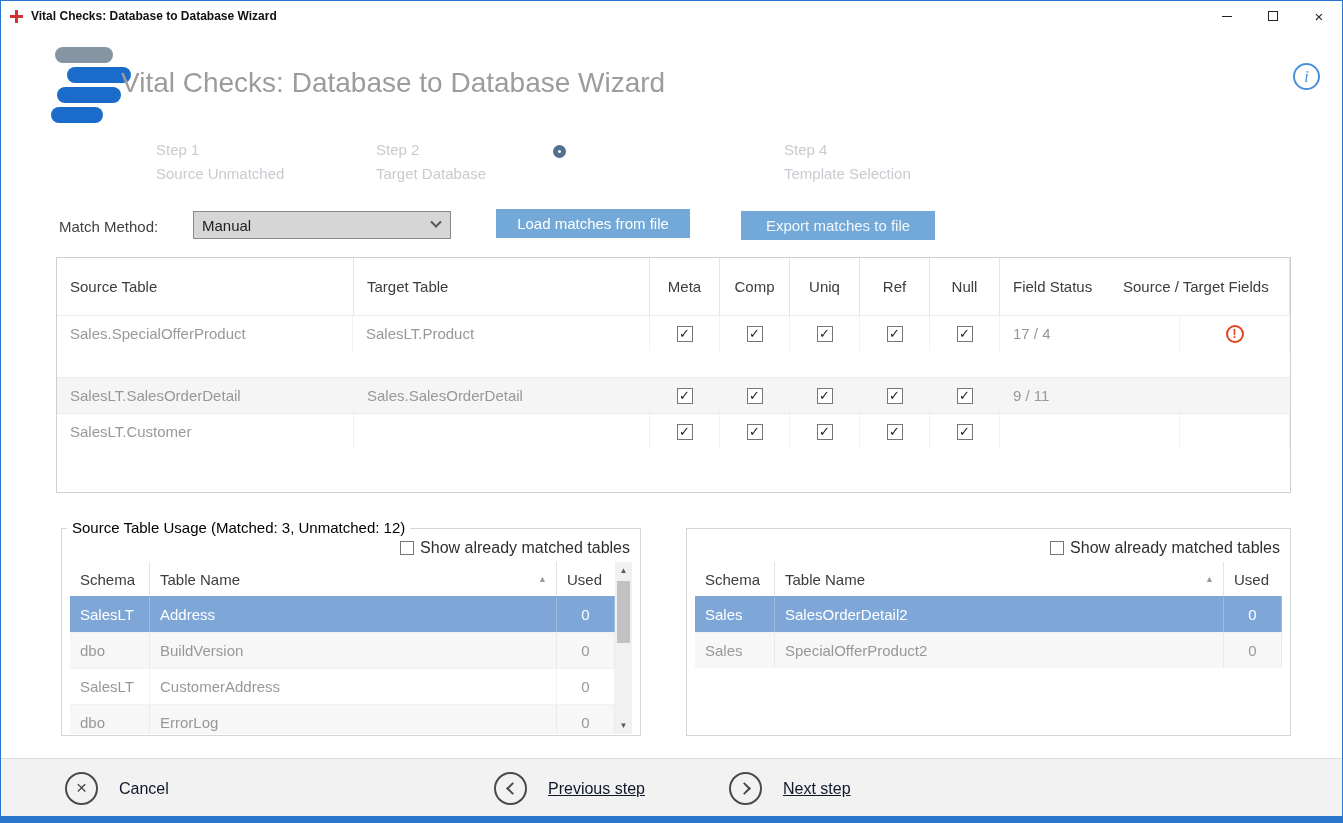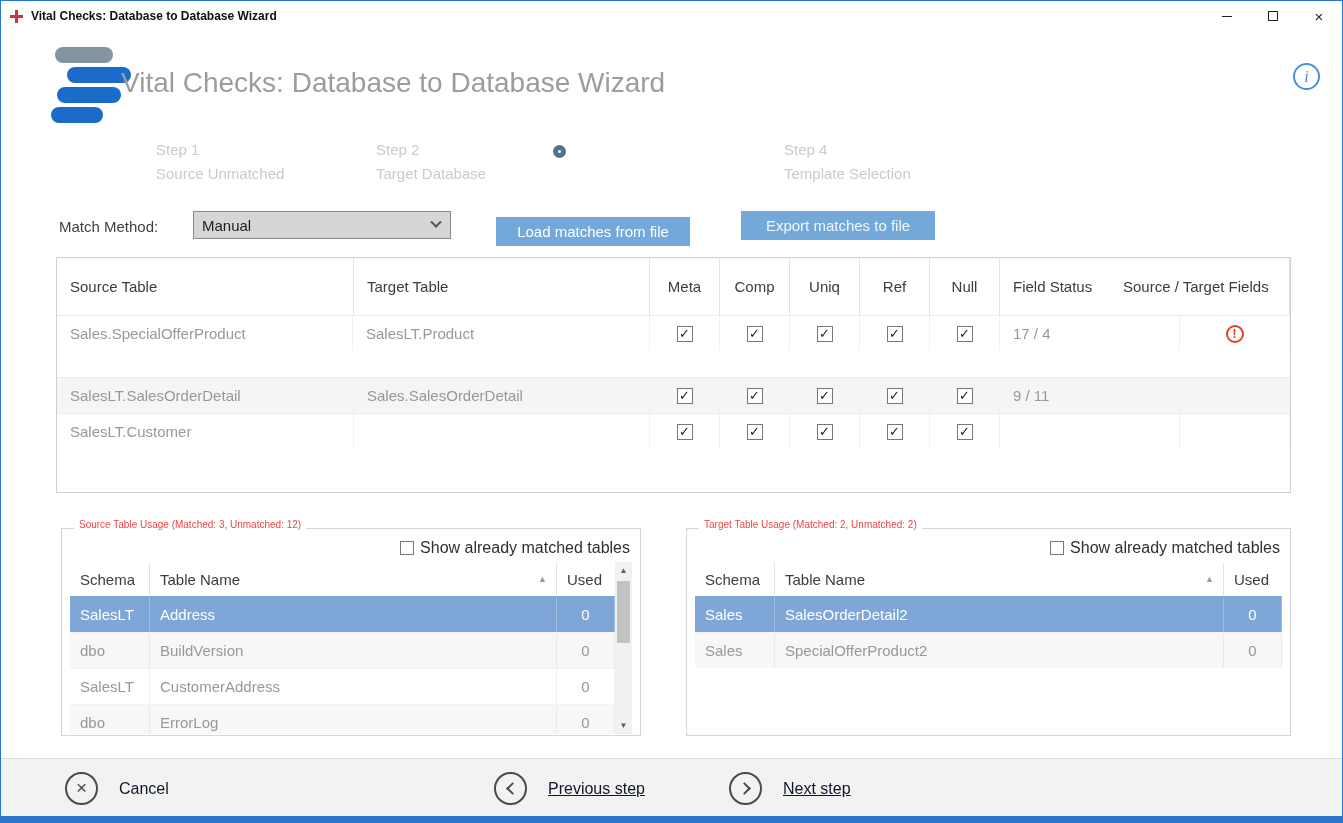--- a/index.html
+++ b/index.html
@@ -35,21 +35,21 @@
   
   .step { position:absolute; top:137px; font-size:15px; line-height:24px; color:#c7cbd0; }
   .step.active { color:#4d4d4d; font-weight:bold; }
   .step-circle { position:absolute; left:552px; top:144px; width:13px; height:13px; border:5px solid #53718e; border-radius:50%; }
 
   
   .mm-label { position:absolute; left:58px; top:217px; font-size:15px; color:#3f3f3f; }
   .combo { position:absolute; left:192px; top:210px; width:258px; height:28px; background:#d6d6d6; border:1px solid #8a8a8a; display:flex; align-items:center; padding-left:8px; font-size:15px; color:#1e1e1e; }
   .combo-chev { margin-left:auto; margin-right:10px; width:8px; height:8px; border-right:2px solid #555; border-bottom:2px solid #555; transform:rotate(45deg) translate(-2px,-2px); }
   .blue-btn { position:absolute; height:29px; background:#72a9d8; color:#fff; font-size:15px; border:none; font-family:inherit; display:flex; align-items:center; justify-content:center; cursor:default; }
-  #btn-load   { left:495px; top:216px; width:194px; }
+  #btn-load   { left:495px; top:208px; width:194px; }
   #btn-export { left:740px; top:210px; width:194px; color:#f2f7fc; }
 
   
   .match-table { position:absolute; left:55px; top:256px; width:1235px; height:236px; background:#fff; border:1px solid #cfcfcf; font-size:15px; }
   .mt-header { display:flex; height:57px; color:#3c3c3c; }
   .mt-cell { display:flex; align-items:center; padding-left:13px; border-right:1px solid #e3e3e3; }
   .mt-cell.center { justify-content:center; padding-left:0; }
   .mt-cell.last { border-right:none; }
   .c-source { width:297px; } .c-target { width:296px;text-align:right; }
   .c-chk { width:70px; } .c-fields { width:180px; } .c-status { flex:1; }
@@ -62,21 +62,21 @@
   .cbx { width:16px; height:16px; background:#fff; border:1px solid #767676; display:flex; align-items:center; justify-content:center; font-size:13px; color:#1a1a1a; }
   .cbx.checked::after { content:"✓"; margin-top:-1px; }
   .cbx.small { width:14px; height:14px; }
 
   .err-icon { width:18px; height:18px; border-radius:50%; border:2px solid #e0431f; color:#e0431f; font-weight:bold; font-size:12px; display:flex; align-items:center; justify-content:center; }
 
   
   .usage-panel { position:absolute; background:#fff; border:1px solid #d6d6d6; }
   #source-usage { left:60px; top:527px; width:580px; height:208px; }
   #target-usage { left:685px; top:527px; width:605px; height:208px; }
-  .usage-legend { position:absolute; top:-10px; left:12px; background:#fff; padding:0 5px; font-size:10px; color:#ef4444; white-space:nowrap; }
+  .usage-legend { position:absolute; top:-10px; left:5px; background:#fff; padding:0 5px; font-size:15px; color:#000000; white-space:nowrap; }
   .show-matched { position:absolute; top:10px; right:10px; display:flex; align-items:center; gap:6px; font-size:16px; color:#2f2f2f; }
   .usage-table { position:absolute; left:8px; right:8px; top:33px; bottom:1px; overflow:hidden; display:flex; }
   .ut-main { flex:1; min-width:0; }
   .ut-header { display:flex; height:34px; color:#3c3c3c; font-size:15px; }
   .ut-cell { display:flex; align-items:center; padding-left:10px; border-right:1px solid #e3e3e3; overflow:hidden; }
   .ut-cell.last { border-right:none; }
   .u-schema { width:80px; } .u-name { flex:1; min-width:0; } .u-used { width:58px; }
   .ut-row { display:flex; height:36px; font-size:15px; color:#989898; border-top:1px solid #f1f1f1; }
   .ut-row .ut-cell { border-right:1px solid rgba(0,0,0,0.05); }
   .ut-row.alt { background:#f7f7f7; }
@@ -285,21 +285,20 @@
         <div class="vs-arrow">▲</div>
         <div class="vs-track">
             <div class="vs-thumb"></div>
           </div>
         <div class="vs-arrow">▼</div>
       </div>
     </div>
   </div>
 
   <div class="usage-panel" id="target-usage">
-    <div class="usage-legend">Target Table Usage (Matched: 2, Unmatched: 2)</div>
     <div class="show-matched">
       <span class="cbx small"></span>
       <span>Show already matched tables</span>
     </div>
     <div class="usage-table">
       <div class="ut-main">
         <div class="ut-header">
           <div class="ut-cell u-schema">Schema</div>
           <div class="ut-cell u-name">
             <span>Table Name</span>

